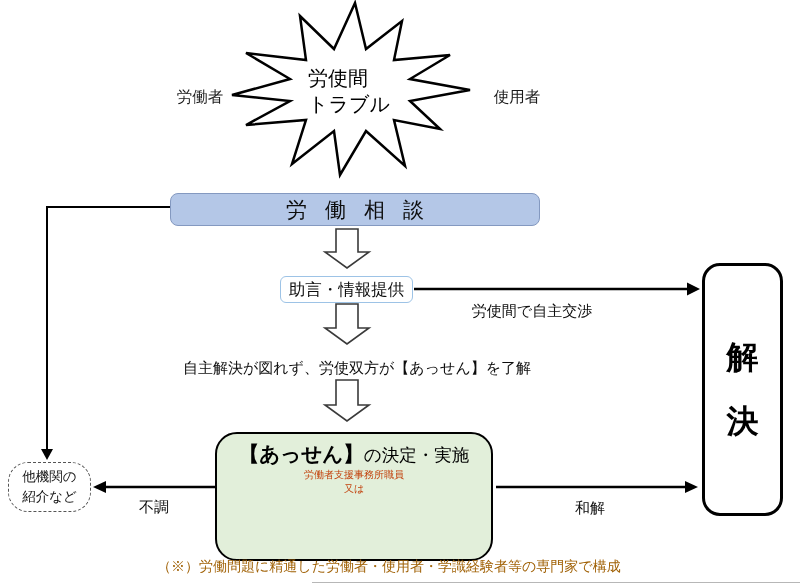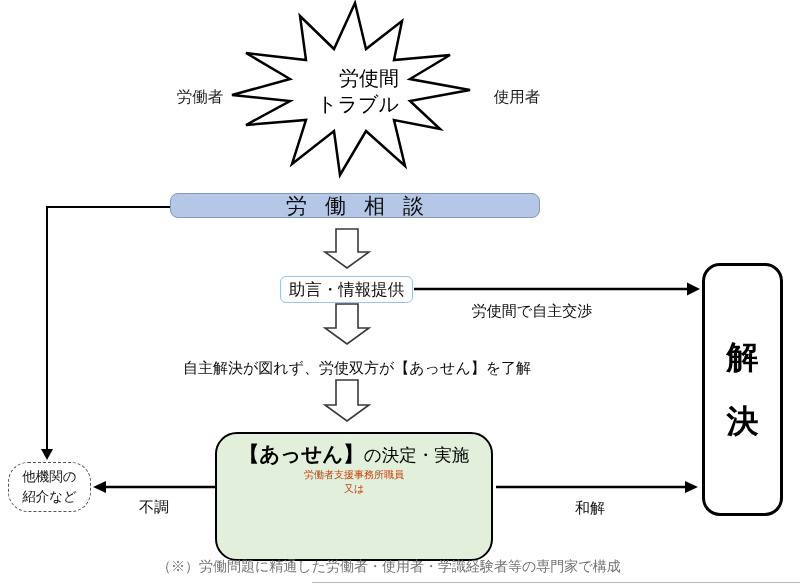--- a/index.html
+++ b/index.html
@@ -5,24 +5,24 @@
   html,body{margin:0;padding:0;background:#fff;}
   .canvas{
     position:relative;width:800px;height:584px;background:#ffffff;
     font-family:"Liberation Sans",sans-serif;color:#111;overflow:hidden;
   }
   .abs{position:absolute;}
   .ctr{transform:translate(-50%,-50%);white-space:nowrap;}
   svg.overlay{position:absolute;left:0;top:0;width:800px;height:584px;}
 
   .actor-label{font-size:15.5px;color:#1a1a1a;}
-  .burst-text{text-align:right;font-size:20px;line-height:1.32;color:#000;margin-left:9px;}
+  .burst-text{text-align:left;font-size:20px;line-height:1.32;color:#000;}
 
   .consult-bar{
-    left:170px;top:193px;width:370px;height:25px;box-sizing:border-box;
+    left:170px;top:193px;width:370px;height:33px;box-sizing:border-box;
     background:#b4c7e7;border:1.5px solid #8499c0;border-radius:8px;
     display:flex;align-items:center;justify-content:center;
   }
   .consult-bar span{font-size:21px;letter-spacing:18px;padding-left:18px;color:#0d0d0d;}
 
   .advice-box{
     left:280px;top:276px;width:133px;height:27px;box-sizing:border-box;
     background:#fff;border:1.5px solid #9dc3e6;border-radius:6px;
     display:flex;align-items:center;justify-content:center;
   }
@@ -47,21 +47,21 @@
   }
   .other-org-box span{font-size:13.5px;line-height:1.5;color:#111;}
 
   .resolution-box{
     left:702px;top:263px;width:81px;height:253px;box-sizing:border-box;
     background:#fff;border:3px solid #000;border-radius:18px;
     display:flex;flex-direction:column;align-items:center;justify-content:center;gap:20px;
   }
   .resolution-box span{font-size:32px;font-weight:bold;color:#000;}
 
-  .footnote{left:157px;top:558px;font-size:14px;color:#737373;}
+  .footnote{left:157px;top:558px;font-size:14px;color:#a16207;}
 
   .bottom-edge-line{left:312px;top:582px;width:488px;height:1px;background:#b7b7b7;}
 </style>
 </head>
 <body>
 
 <div class="canvas">
 
   <svg class="overlay" viewBox="0 0 800 584">
 

